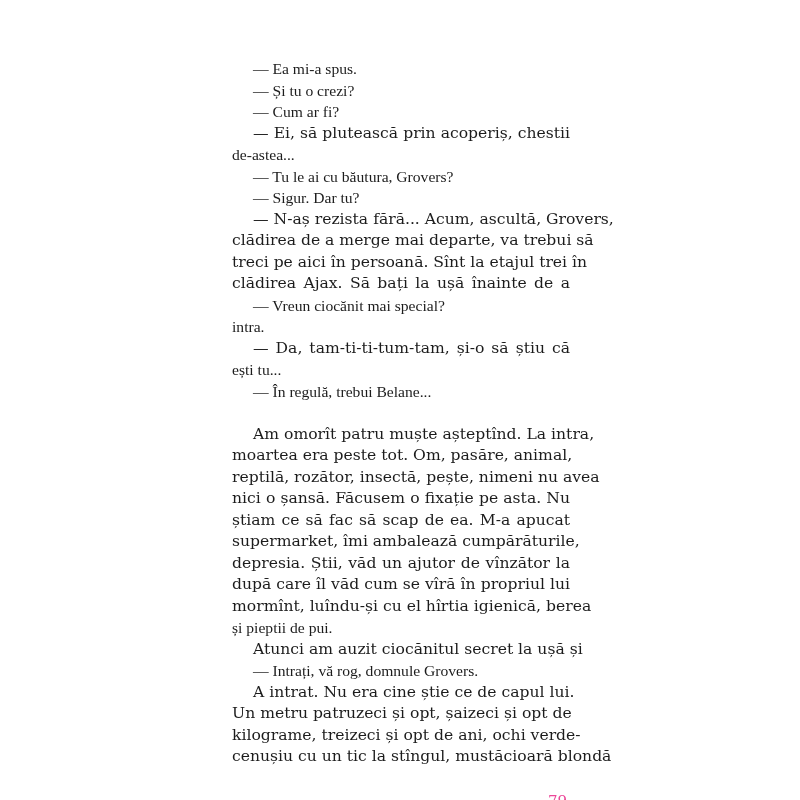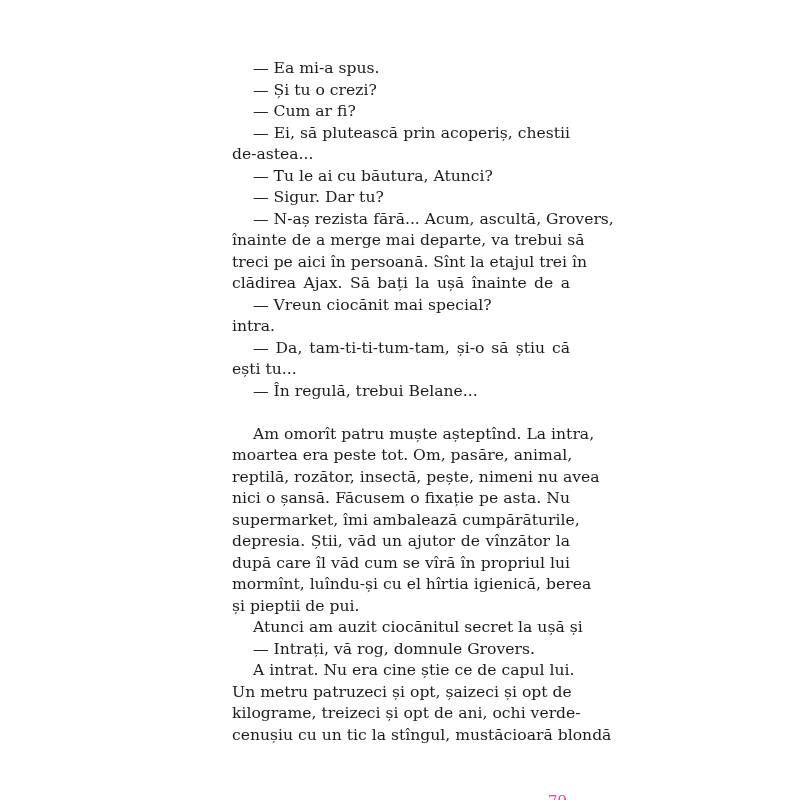--- a/index.html
+++ b/index.html
@@ -24,20 +24,21 @@
   .line {
     font-size: 15.6px;
     line-height: 21.5px;
     height: 21.5px;
     white-space: nowrap;
     text-align: justify;
     text-align-last: justify;
   }
   .line.last {
     text-align-last: left;
+    font-family: Liberation Serif, serif;
   }
   .line.indent {
     padding-left: 21px;
   }
   .gap {
     height: 21.5px;
   }
   .page-number {
     position: absolute;
     left: 548px;
@@ -49,36 +50,37 @@
 </style>
 </head>
 <body>
 
 <div class="page">
   <div class="line indent last">— Ea mi-a spus.</div>
   <div class="line indent last">— Și tu o crezi?</div>
   <div class="line indent last">— Cum ar fi?</div>
   <div class="line indent">— Ei, să plutească prin acoperiș, chestii</div>
   <div class="line last">de-astea...</div>
-  <div class="line indent last">— Tu le ai cu băutura, Atunci?</div>
+  <div class="line indent last">— Tu le ai cu băutura, Grovers?</div>
   <div class="line indent last">— Sigur. Dar tu?</div>
   <div class="line indent">— N-aș rezista fără... Acum, ascultă, Grovers,</div>
-  <div class="line">înainte de a merge mai departe, va trebui să</div>
+  <div class="line">clădirea de a merge mai departe, va trebui să</div>
   <div class="line">treci pe aici în persoană. Sînt la etajul trei în</div>
   <div class="line">clădirea Ajax. Să bați la ușă înainte de a</div>
   <div class="line indent last">— Vreun ciocănit mai special?</div>
   <div class="line last">intra.</div>
   <div class="line indent">— Da, tam-ti-ti-tum-tam, și-o să știu că</div>
   <div class="line last">ești tu...</div>
   <div class="line indent last">— În regulă, trebui Belane...</div>
   <div class="gap"></div>
   <div class="line indent">Am omorît patru muște așteptînd. La intra,</div>
   <div class="line">moartea era peste tot. Om, pasăre, animal,</div>
   <div class="line">reptilă, rozător, insectă, pește, nimeni nu avea</div>
   <div class="line">nici o șansă. Făcusem o fixație pe asta. Nu</div>
+  <div class="line">știam ce să fac să scap de ea. M-a apucat</div>
   <div class="line">supermarket, îmi ambalează cumpărăturile,</div>
   <div class="line">depresia. Știi, văd un ajutor de vînzător la</div>
   <div class="line">după care îl văd cum se vîră în propriul lui</div>
   <div class="line">mormînt, luîndu-și cu el hîrtia igienică, berea</div>
   <div class="line last">și pieptii de pui.</div>
   <div class="line indent">Atunci am auzit ciocănitul secret la ușă și</div>
   <div class="line indent last">— Intrați, vă rog, domnule Grovers.</div>
   <div class="line indent">A intrat. Nu era cine știe ce de capul lui.</div>
   <div class="line">Un metru patruzeci și opt, șaizeci și opt de</div>
   <div class="line">kilograme, treizeci și opt de ani, ochi verde-</div>

